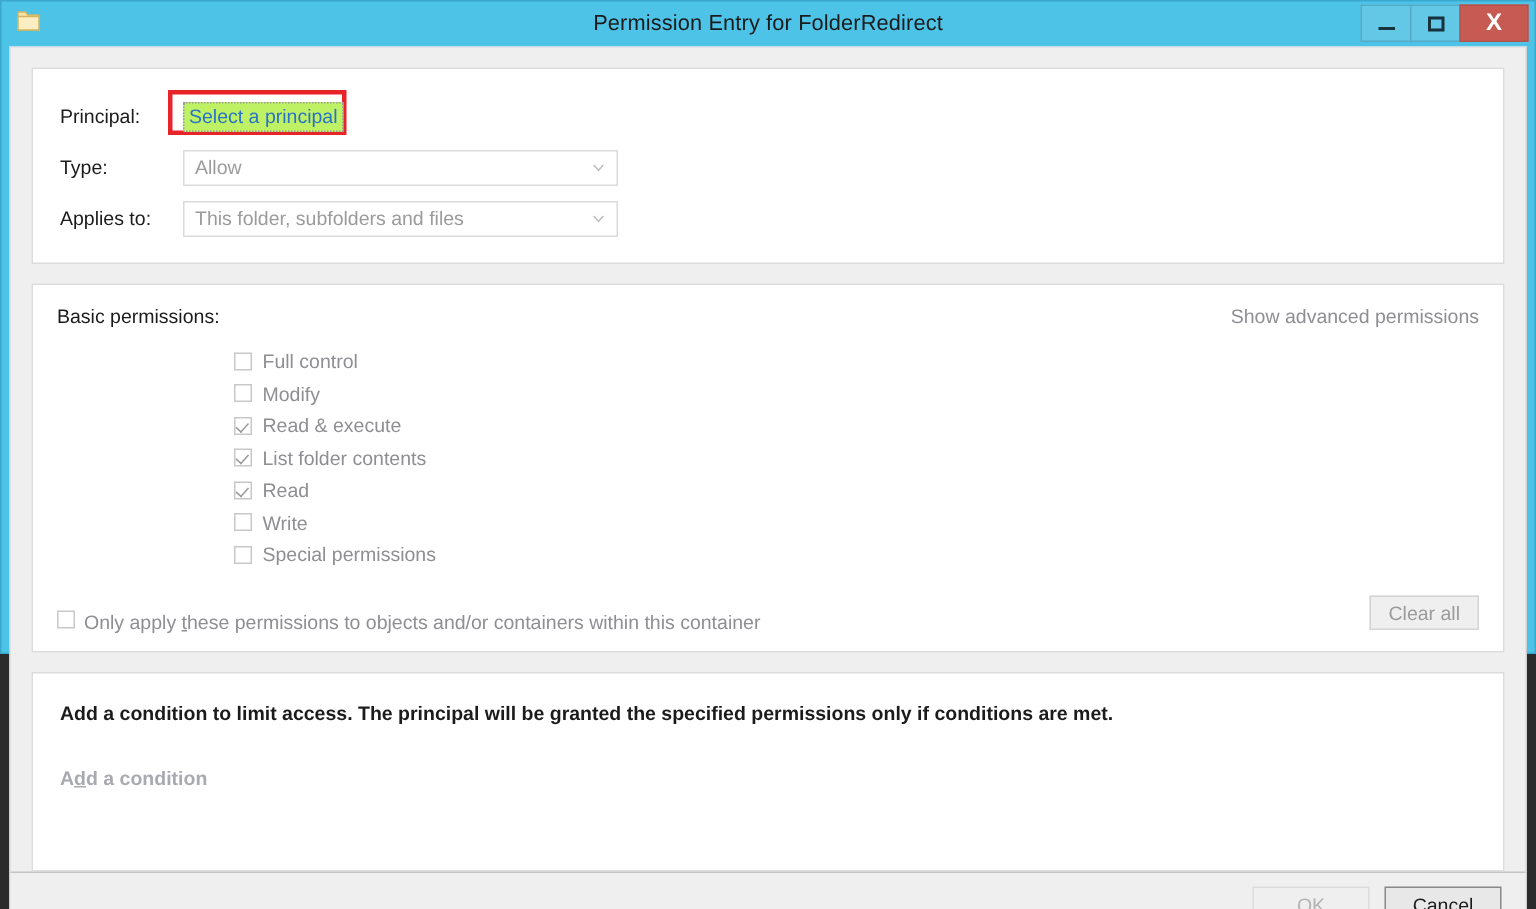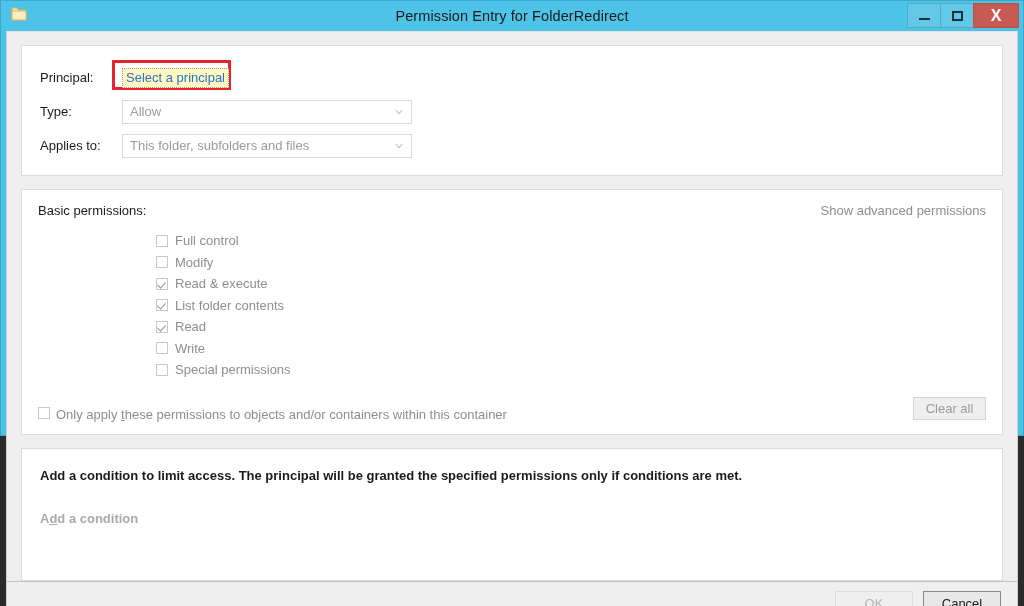--- a/index.html
+++ b/index.html
@@ -157,21 +157,21 @@
     pointer-events: none;
   }
 
   .principal-link {
     font-size: 13px;
     color: #2a72c8;
     border: 1px dotted #9a9a9a;
     padding: 1px 3px 2px 3px;
     display: inline-block;
     cursor: pointer;
-    background: #fef9c3;
+    background: #bef264;
     position: relative;
     z-index: 2;
   }
 
   .combo {
     width: 290px;
     height: 24px;
     border: 1px solid #dadada;
     background: #ffffff;
     display: flex;

